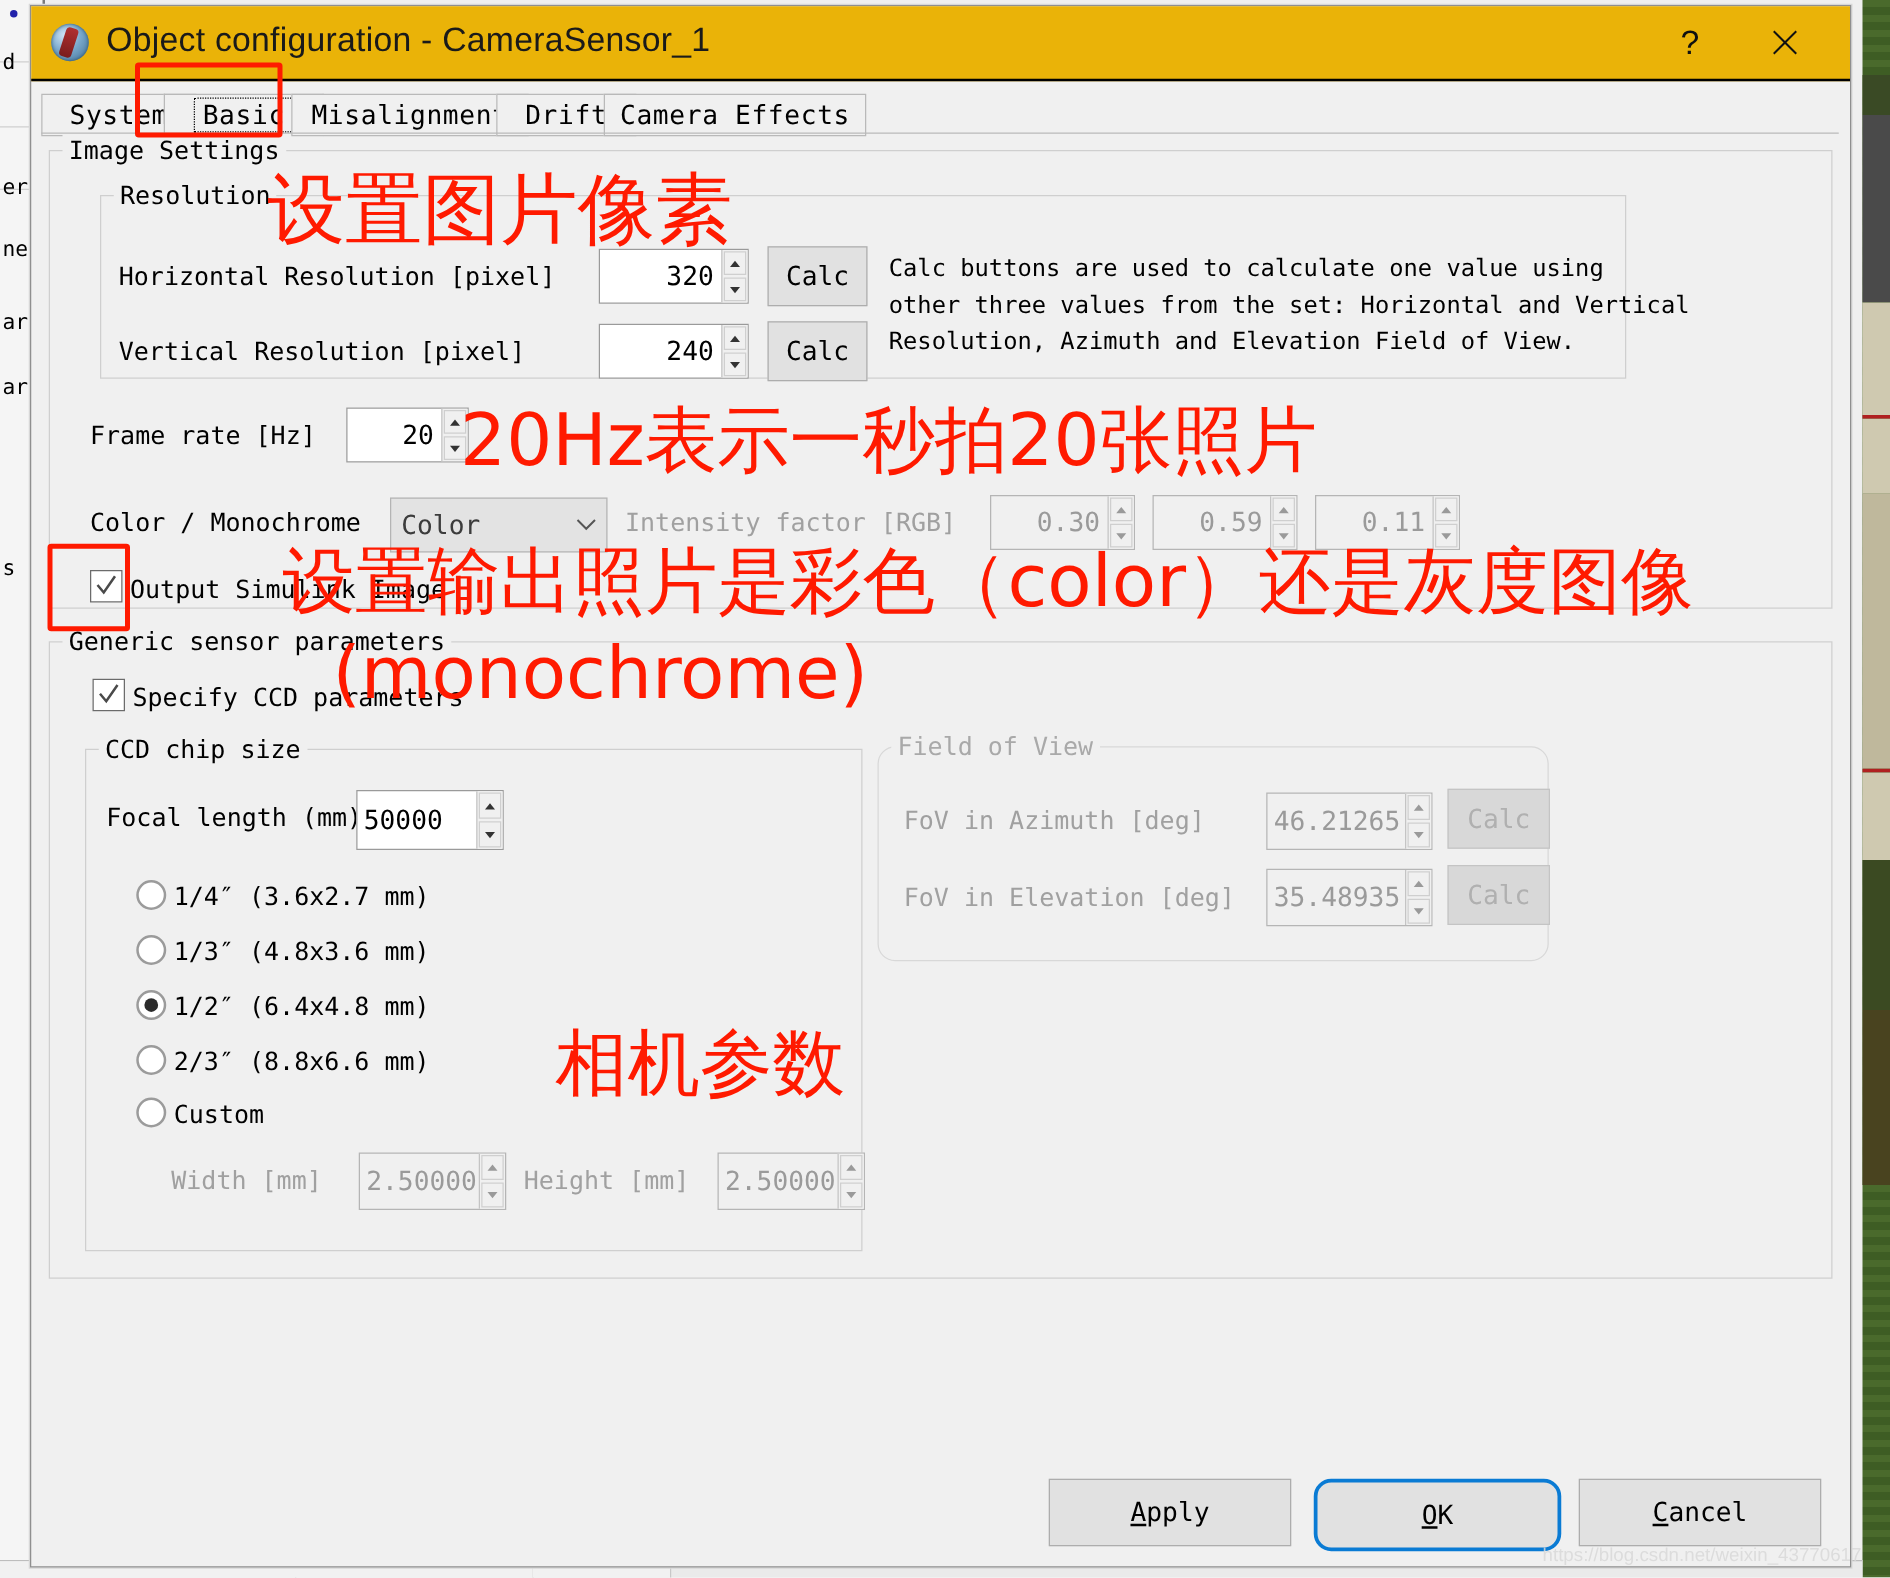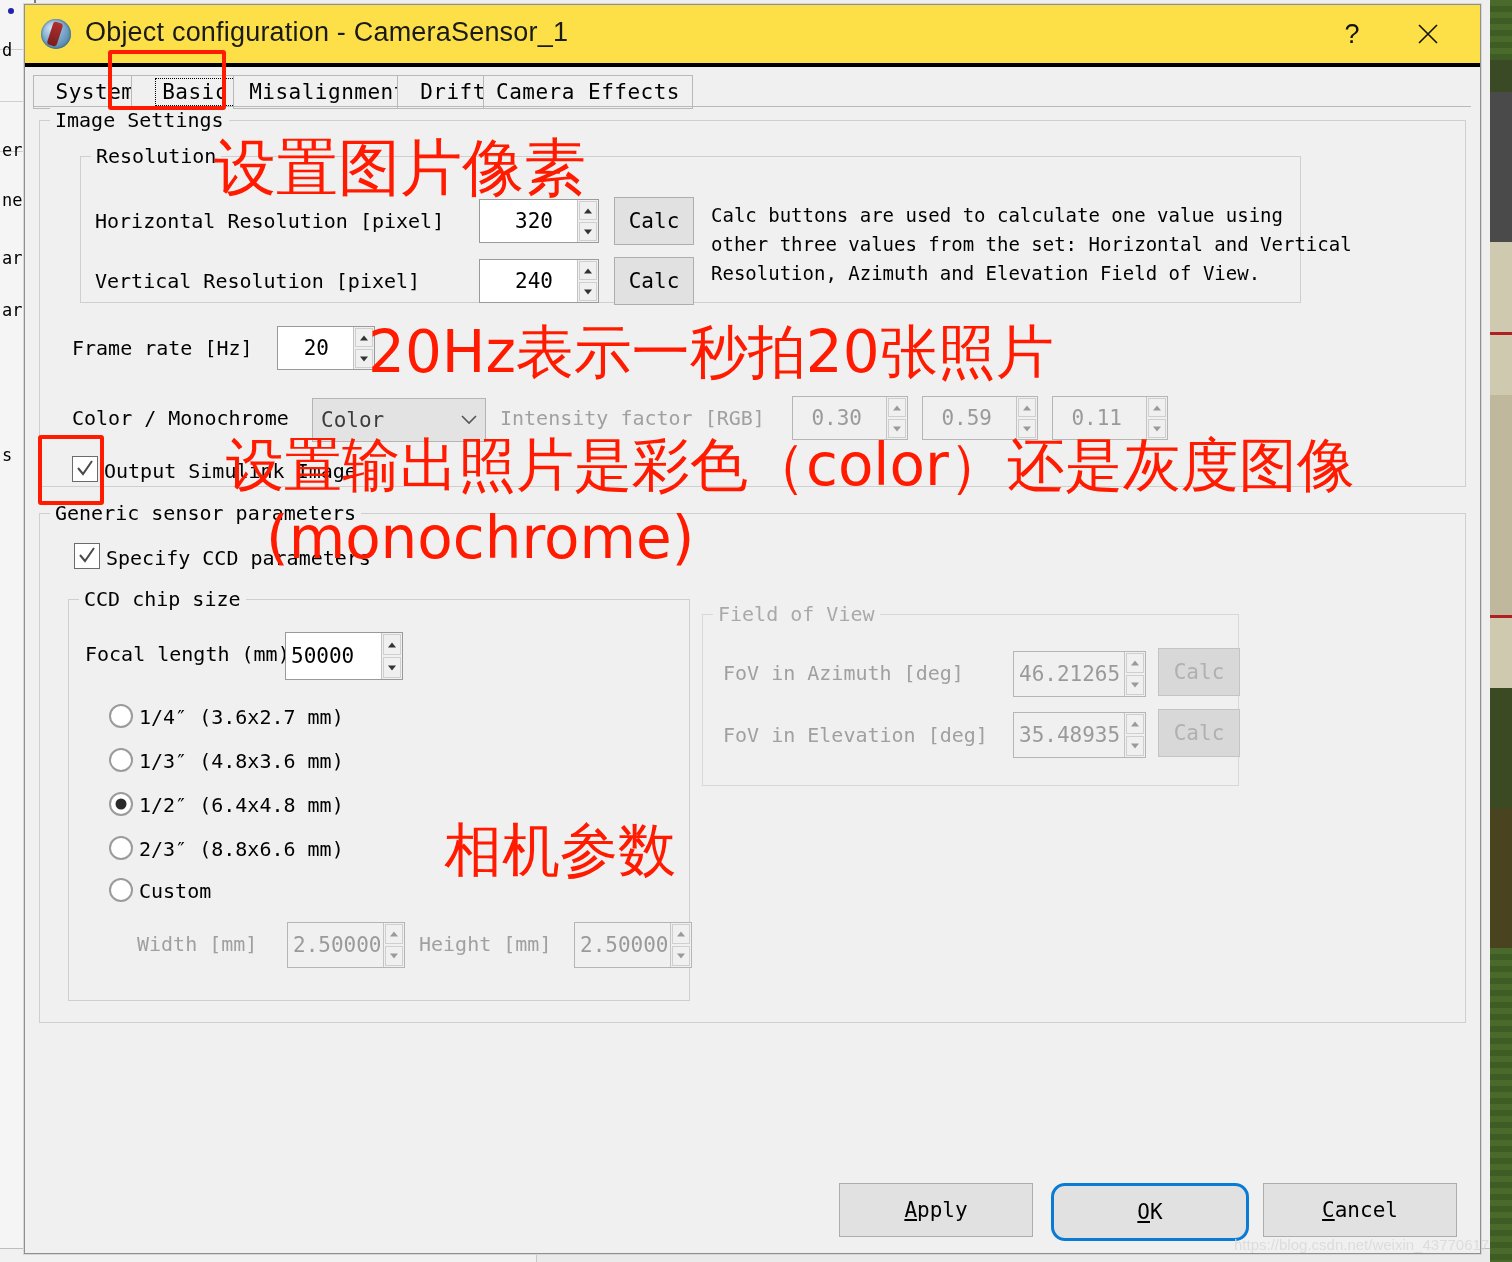--- a/index.html
+++ b/index.html
@@ -33,21 +33,21 @@
   }
   #bottomstrip .seg{position:absolute;top:0;height:14px;border-right:1px solid #c8c8c8;background:#f1f1f1;}
 
   
   #dialog{
     position:absolute;left:24px;top:4px;width:1455px;height:1248px;
     background:#f0f0f0;border:1px solid #8f8f8f;
     box-shadow:0 0 0 1px #d7d7d7;
   }
   .titlebar{
-    position:relative;height:58px;background:#fde047;border-bottom:4px solid #000000;
+    position:relative;height:58px;background:#eab308;border-bottom:2px solid #000000;
   }
   .titlebar .ticon{
     position:absolute;left:16px;top:14px;width:30px;height:30px;border-radius:50%;
     background:radial-gradient(circle at 35% 30%,#cfe4f5 0%,#7aa9cc 45%,#3f6e93 100%);
     box-shadow:inset 0 0 3px #26506f;
   }
   .titlebar .ticon:after{
     content:"";position:absolute;left:9px;top:3px;width:10px;height:24px;
     background:linear-gradient(180deg,#b03030,#7a1c1c);border-radius:3px;transform:rotate(18deg);
   }
@@ -85,21 +85,21 @@
   .gb.dis>.lg{color:#a9a9a9;}
   .gb.dis{border-color:#d8d8d8;}
 
   .lbl{position:absolute;font-size:20px;color:#000;white-space:nowrap;
        font-family:"DejaVu Sans Mono","Liberation Mono",monospace;}
   .lbl.dis{color:#a0a0a0;}
 
   
   .spin{position:absolute;background:#fff;border:1px solid #9a9a9a;display:flex;align-items:stretch;}
   .spin .val{flex:1;display:flex;align-items:center;justify-content:flex-end;
-    padding-right:24px;font-size:21px;color:#000;overflow:hidden;white-space:nowrap;
+    padding-right:6px;font-size:21px;color:#000;overflow:hidden;white-space:nowrap;
     font-family:"DejaVu Sans Mono","Liberation Mono",monospace;}
   .spin .btns{width:20px;border-left:1px solid #c4c4c4;background:#f0f0f0;display:flex;flex-direction:column;}
   .spin .btns .up,.spin .btns .dn{flex:1;position:relative;background:#f0f0f0;border:1px solid #cfcfcf;margin:1px;}
   .spin .btns .up:after{content:"";position:absolute;left:50%;top:50%;transform:translate(-50%,-50%);
     border-left:4px solid transparent;border-right:4px solid transparent;border-bottom:5px solid #333;}
   .spin .btns .dn:after{content:"";position:absolute;left:50%;top:50%;transform:translate(-50%,-50%);
     border-left:4px solid transparent;border-right:4px solid transparent;border-top:5px solid #333;}
   .spin.dis{background:#f0f0f0;border-color:#b5b5b5;}
   .spin.dis .val{color:#9a9a9a;}
   .spin.dis .btns .up:after{border-bottom-color:#9a9a9a;}
@@ -335,21 +335,21 @@
       <div class="lbl dis" style="left:350px;top:332px;">Height [mm]</div>
       <div class="spin dis" style="left:505px;top:322px;width:116px;height:44px;">
         <div class="val left">2.50000</div>
         <div class="btns">
             <div class="up"></div>
             <div class="dn"></div>
           </div>
       </div>
     </div>
 
-    <div class="gb dis" style="left:662px;top:100px;width:535px;height:170px;">
+    <div class="gb dis" style="left:662px;top:83px;width:535px;height:170px;border-radius:14px;">
       <span class="lg">Field of View</span>
 
       <div class="lbl dis" style="left:20px;top:46px;">FoV in Azimuth [deg]</div>
       <div class="spin dis" style="left:310px;top:36px;width:131px;height:44px;">
         <div class="val left">46.21265</div>
         <div class="btns">
             <div class="up"></div>
             <div class="dn"></div>
           </div>
       </div>

